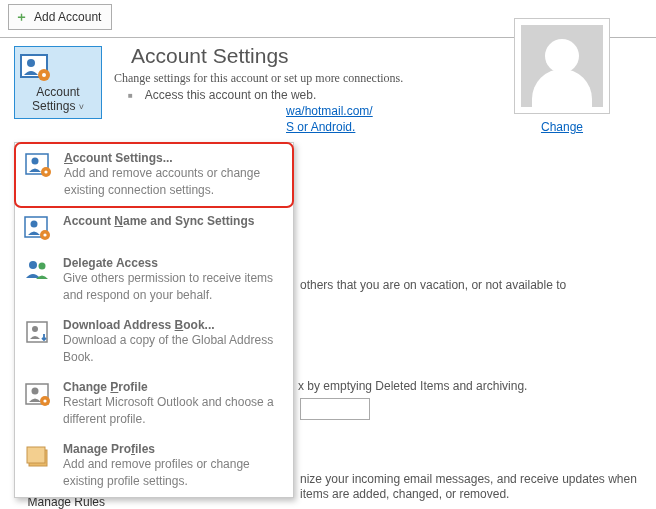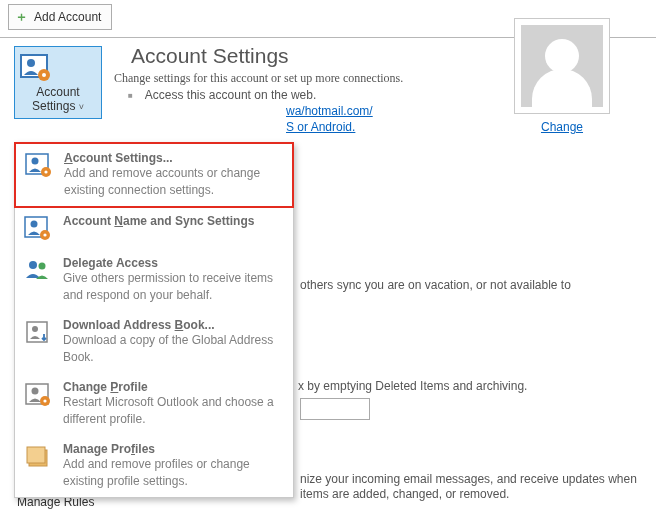--- a/index.html
+++ b/index.html
@@ -146,21 +146,21 @@
     font-size: 12px;
     color: #555;
     width: 340px;
     line-height: 15px;
   }
   .manage-rules-btn {
     position: absolute;
     left: 17px;
     top: 492px;
     width: 88px;
-    text-align: left;
+    text-align: right;
     font-size: 12px;
     color: #333;
     line-height: 14px;
     border-top: 1px solid #ddd;
     padding-top: 2px;
   }
 
   
   .dropdown {
     position: absolute;
@@ -170,20 +170,21 @@
     background: #fff;
     border: 1px solid #c9c9c9;
     box-shadow: 2px 3px 6px rgba(0,0,0,0.25);
     z-index: 50;
   }
   .menu-item {
     display: flex;
     gap: 10px;
     padding: 7px 10px 7px 8px;
     cursor: pointer;
+    border-radius: 7px;
   }
   .menu-item.highlighted {
     border: 2px solid #e32b1f;
     margin: -1px;
   }
   .menu-icon {
     width: 30px;
     flex-shrink: 0;
     display: flex;
     align-items: flex-start;
@@ -254,21 +255,21 @@
 <div class="avatar-box">
   <div class="avatar-frame">
     <div class="avatar-inner">
       <div class="avatar-head"></div>
       <div class="avatar-body"></div>
     </div>
   </div>
   <div class="change-link"><span class="link">Change</span></div>
 </div>
 
-<div class="auto-row">others sync you are on vacation, or not available to</div>
+<div class="auto-row">others that you are on vacation, or not available to</div>
 <div class="mbox-row">x by emptying Deleted Items and archiving.</div>
 <div class="textbox"></div>
 <div class="rules-row">nize your incoming email messages, and receive updates when items are added, changed, or removed.</div>
 <div class="manage-rules-btn">
   <div>Manage Rules</div>
 
 </div>
 
 <div class="dropdown">
 

